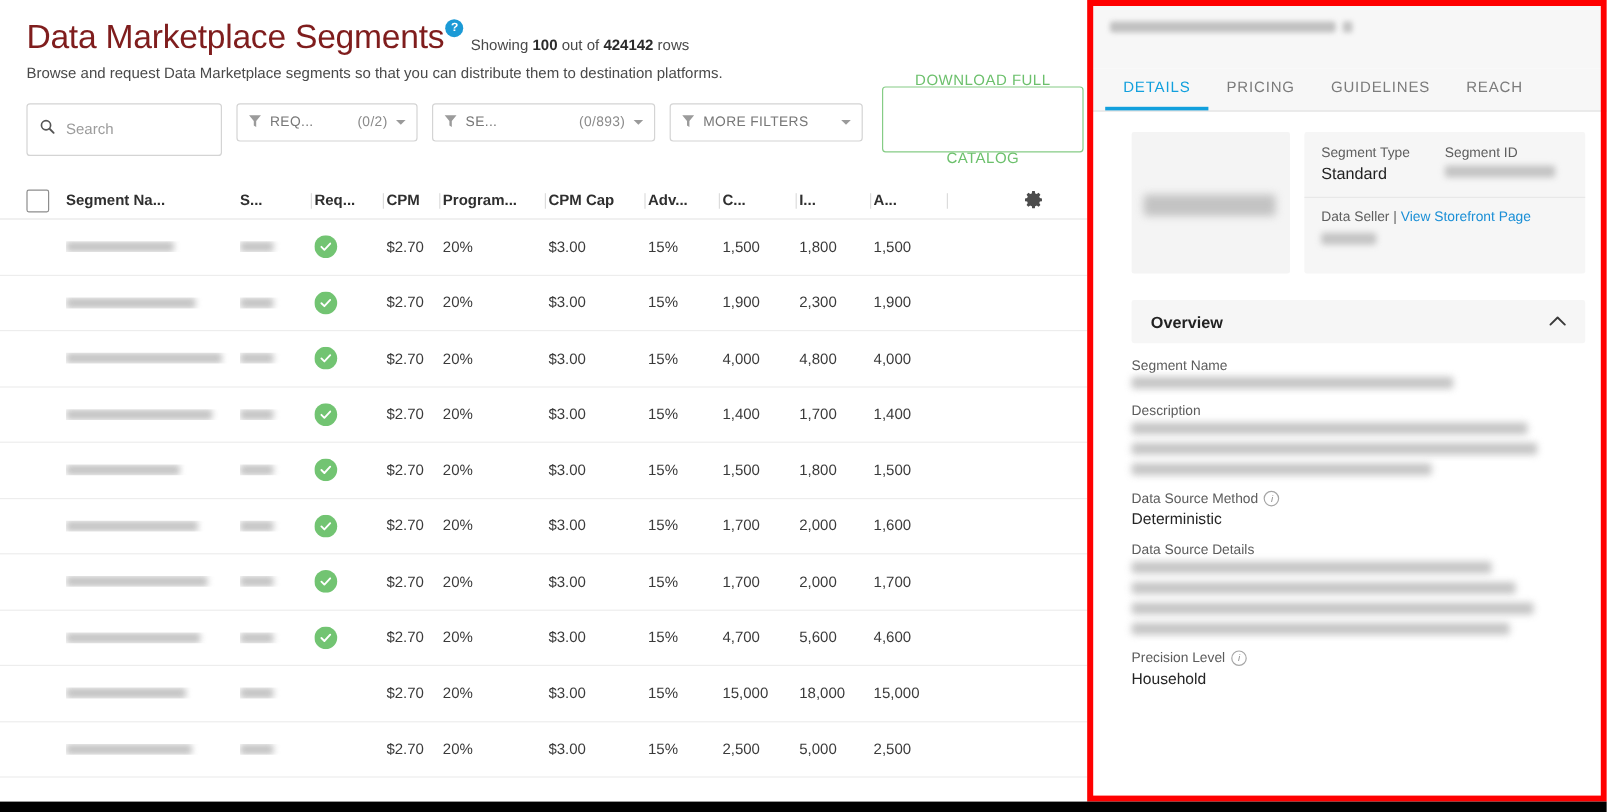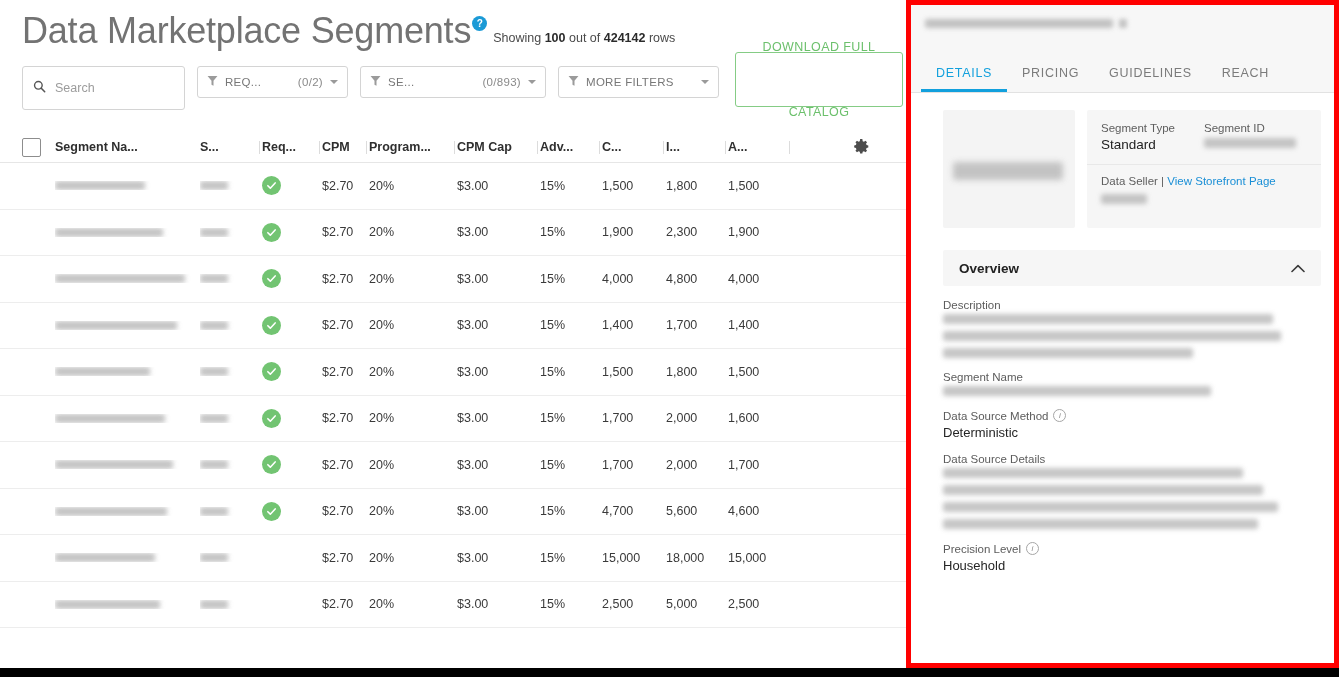--- a/index.html
+++ b/index.html
@@ -33,23 +33,23 @@
     overflow: hidden;
   }
   .page-head {
     padding: 14px 0 0 22px;
   }
   .title-row {
     display: flex;
     align-items: flex-start;
   }
   .page-title {
-    font-size: 36px;
+    font-size: 28px;
     font-weight: 400;
-    color: #737373;
+    color: #7f1d1d;
     letter-spacing: -0.2px;
     line-height: 34px;
   }
   .help-badge {
     width: 15px; height: 15px;
     border-radius: 50%;
     background: #1b9ad6;
     color: #fff;
     font-size: 10px;
     font-weight: bold;
@@ -466,20 +466,21 @@
 <div class="app">
 
   <div class="main">
 
     <div class="page-head">
       <div class="title-row">
         <div class="page-title">Data Marketplace Segments</div>
         <div class="help-badge">?</div>
         <div class="showing"><span>Showing </span><b>100</b><span> out of </span><b>424142</b><span> rows</span></div>
       </div>
+      <div class="page-sub">Browse and request Data Marketplace segments so that you can distribute them to destination platforms.</div>
     </div>
 
     <div class="toolbar">
       <div class="search-box">
         <span>
           <svg width="13" height="13" viewBox="0 0 16 16">
               <circle cx="6.6" cy="6.6" r="4.7" fill="none" stroke="#555" stroke-width="1.7"></circle>
               <line x1="10.2" y1="10.2" x2="14.4" y2="14.4" stroke="#555" stroke-width="1.9" stroke-linecap="round"></line>
             </svg>
         </span>
@@ -820,31 +821,31 @@
         <span>
           <svg width="14" height="9" viewBox="0 0 14 9">
               <path d="M1 7.5 L7 1.6 L13 7.5" fill="none" stroke="#3a3a3a" stroke-width="1.6" stroke-linecap="round" stroke-linejoin="round"></path>
             </svg>
         </span>
       </div>
 
       <div class="fields" id="fields">
           <div class="field">
             <div class="field-label">
+              <span>Segment Name</span>
+            </div>
+            <div class="line-blur" style="width: 268px;"></div>
+          </div>
+          <div class="field">
+            <div class="field-label">
               <span>Description</span>
             </div>
             <div class="line-blur" style="width: 330px;"></div>
             <div class="line-blur" style="width: 338px;"></div>
             <div class="line-blur" style="width: 250px;"></div>
-          </div>
-          <div class="field">
-            <div class="field-label">
-              <span>Segment Name</span>
-            </div>
-            <div class="line-blur" style="width: 268px;"></div>
           </div>
           <div class="field">
             <div class="field-label">
               <span>Data Source Method</span>
               <span class="info-i">i</span>
             </div>
             <div class="field-value">Deterministic</div>
           </div>
           <div class="field">
             <div class="field-label">

